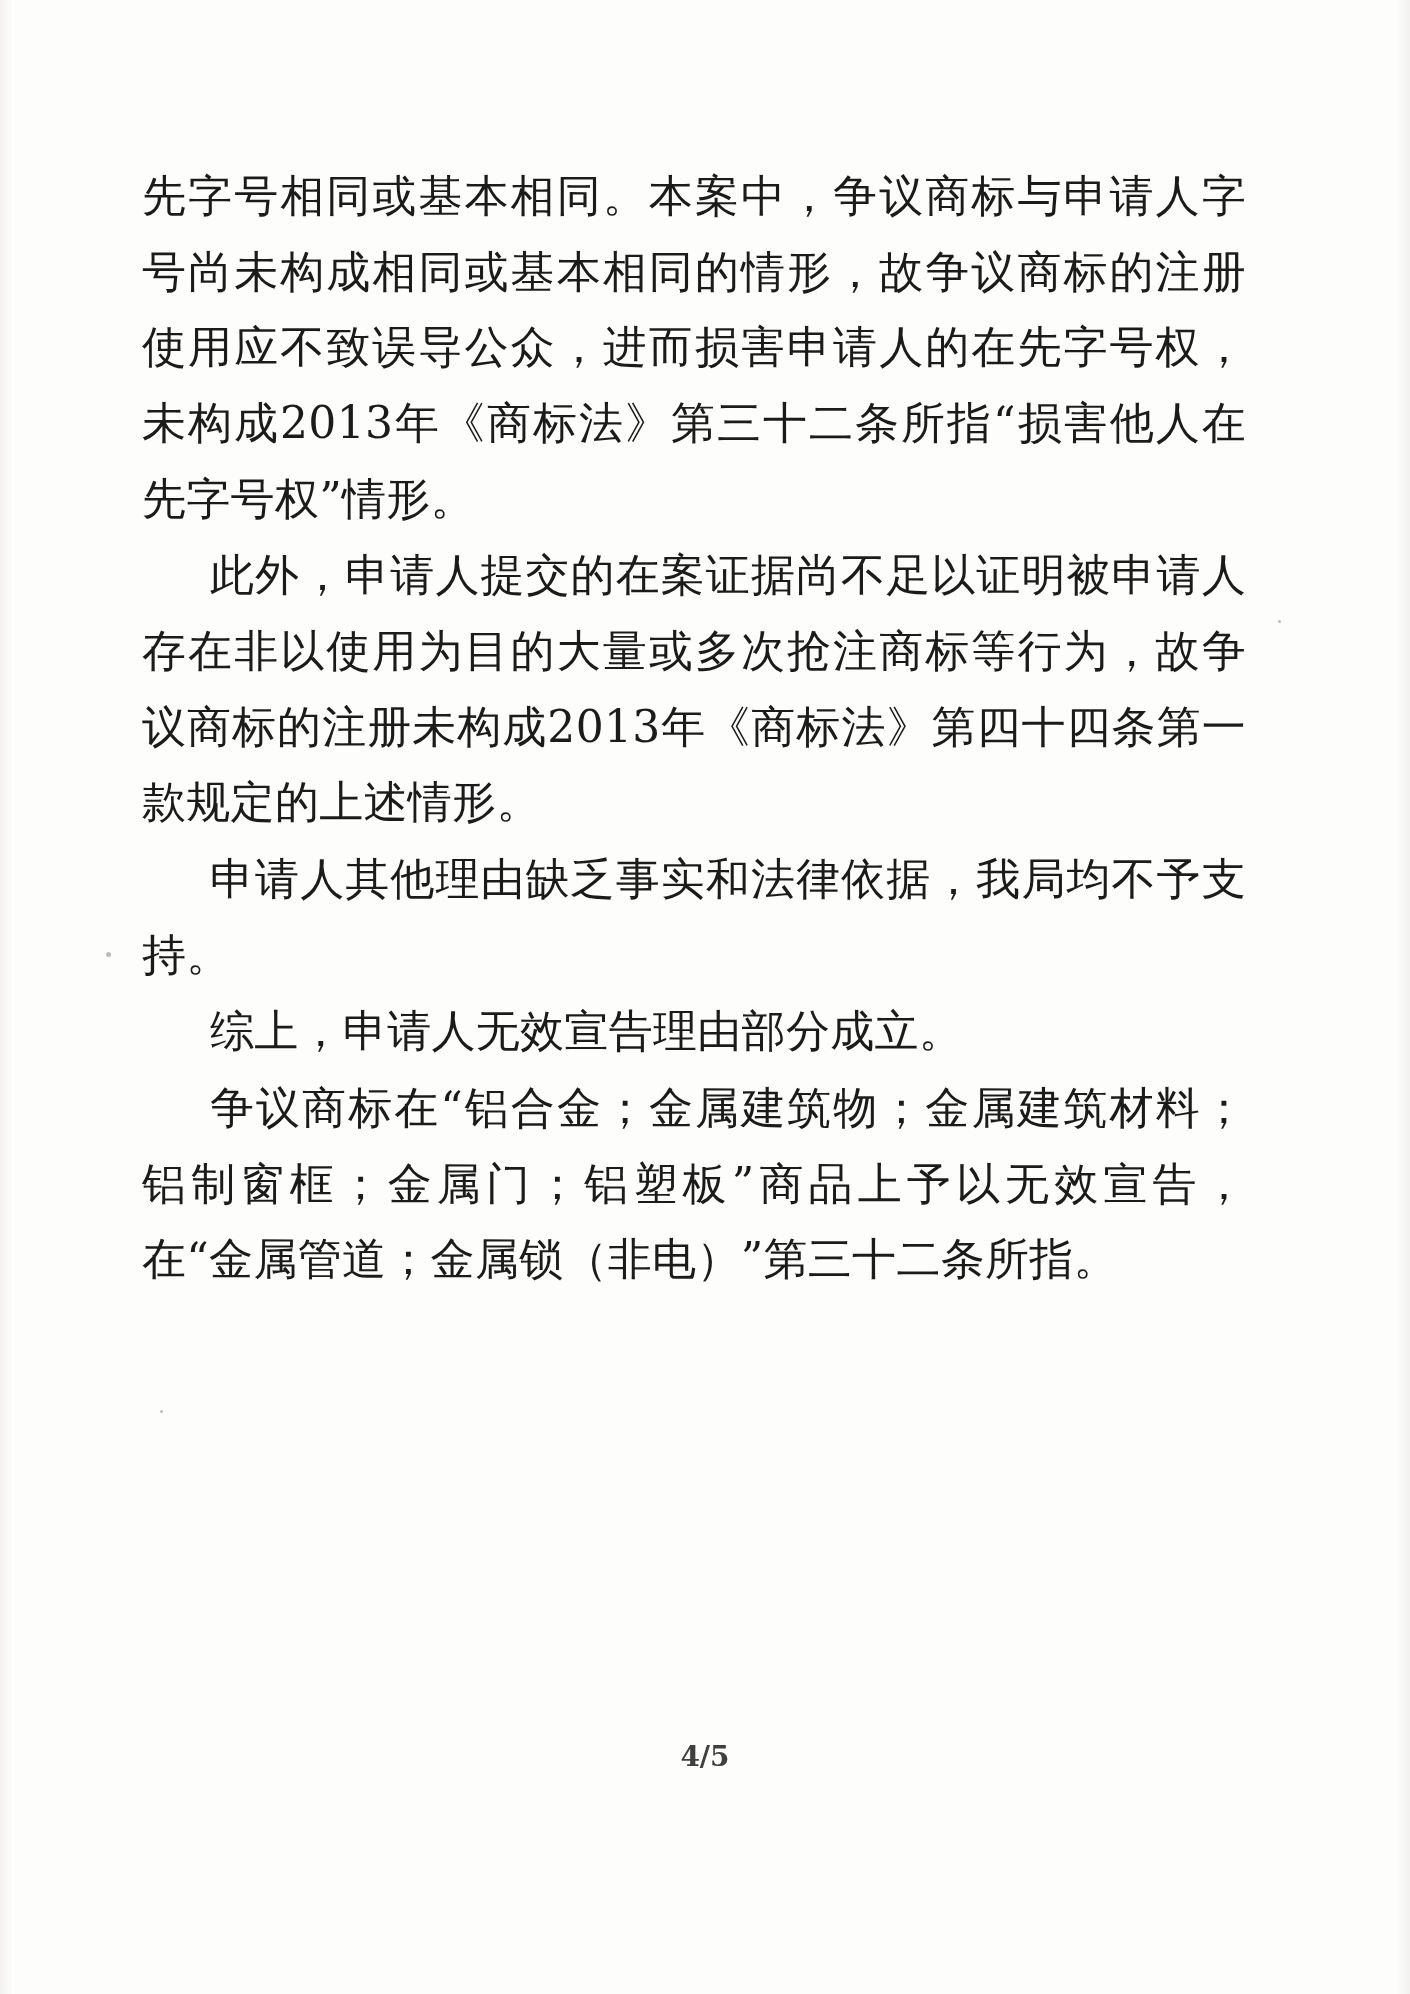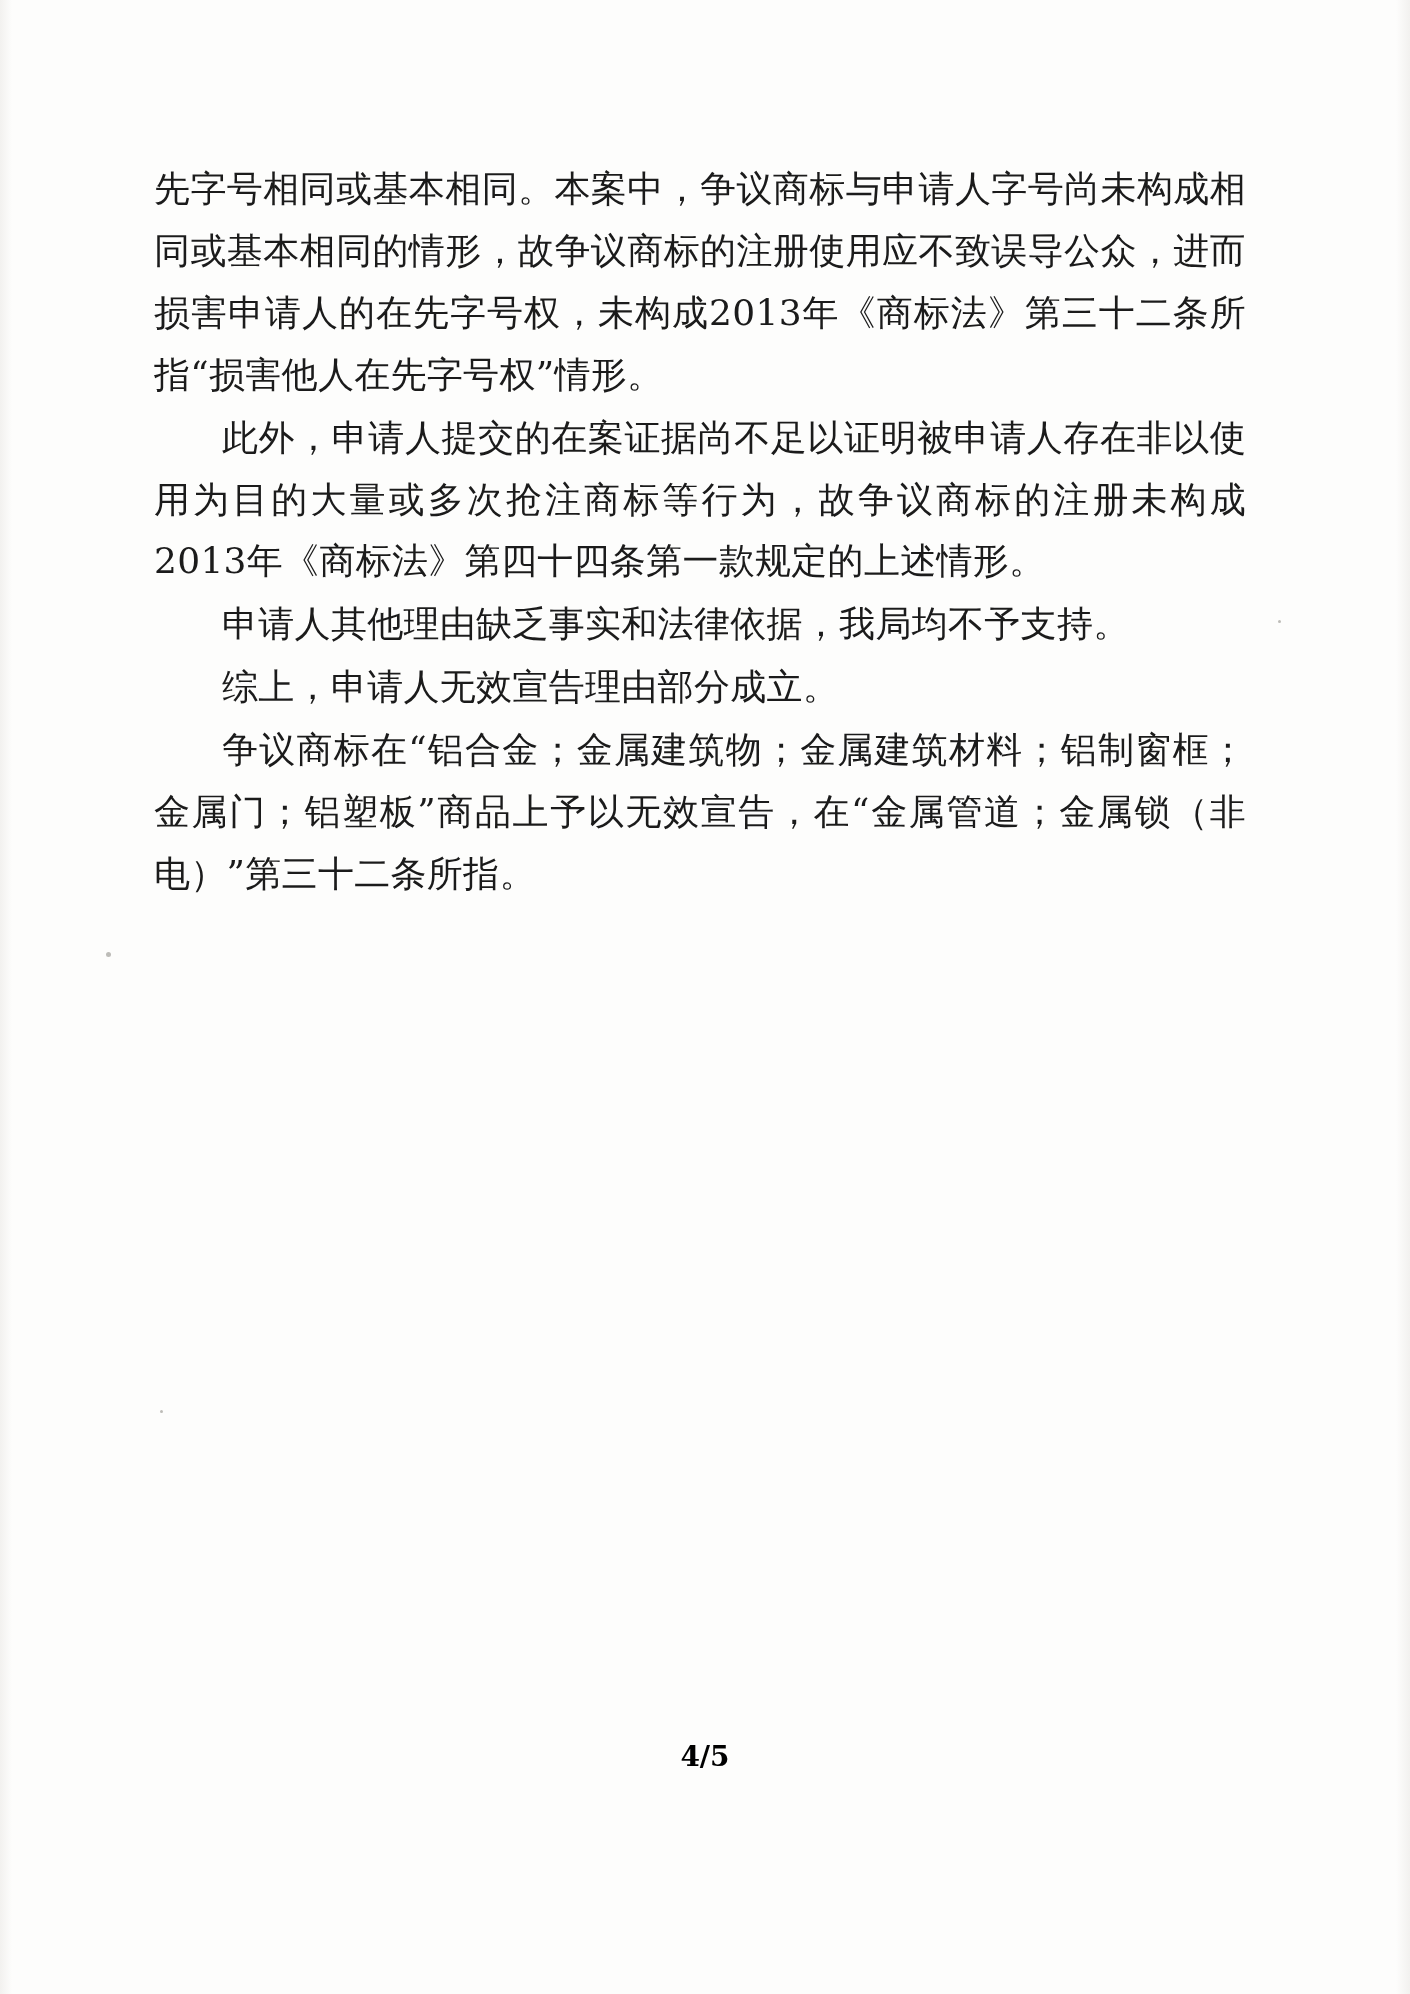--- a/index.html
+++ b/index.html
@@ -30,41 +30,41 @@
     width: 14px; height: 100%;
     background: linear-gradient(to left, #f2f1ef, #fdfdfc);
   }
   .content {
     position: absolute;
     left: 138px;
     top: 158px;
     width: 1108px;
   }
   .para {
-    font-size: 36px;
+    font-size: 44px;
     line-height: 1.72;
     color: #1b1b1b;
     text-align: justify;
     text-justify: inter-ideograph;
-    margin: 0 0 1px 16px;
+    margin: 0 0 1px 4px;
     letter-spacing: 0.3px;
     font-family: "DejaVu Serif", "Liberation Serif", serif;
   }
   .indent {
     text-indent: 68px;
   }
   .page-number {
     position: absolute;
     left: 0;
     right: 0;
     top: 1740px;
     text-align: center;
     font-size: 28px;
     font-weight: bold;
-    color: #000000;
+    color: #404040;
     font-family: "DejaVu Serif", "Liberation Serif", serif;
   }
   .speck {
     position: absolute;
     background: #bdbcb8;
     border-radius: 50%;
   }
   .speck-a { left: 106px; top: 952px; width: 5px; height: 5px; }
   .speck-b { left: 1278px; top: 620px; width: 3px; height: 3px; }
   .speck-c { left: 160px; top: 1410px; width: 3px; height: 3px; }

